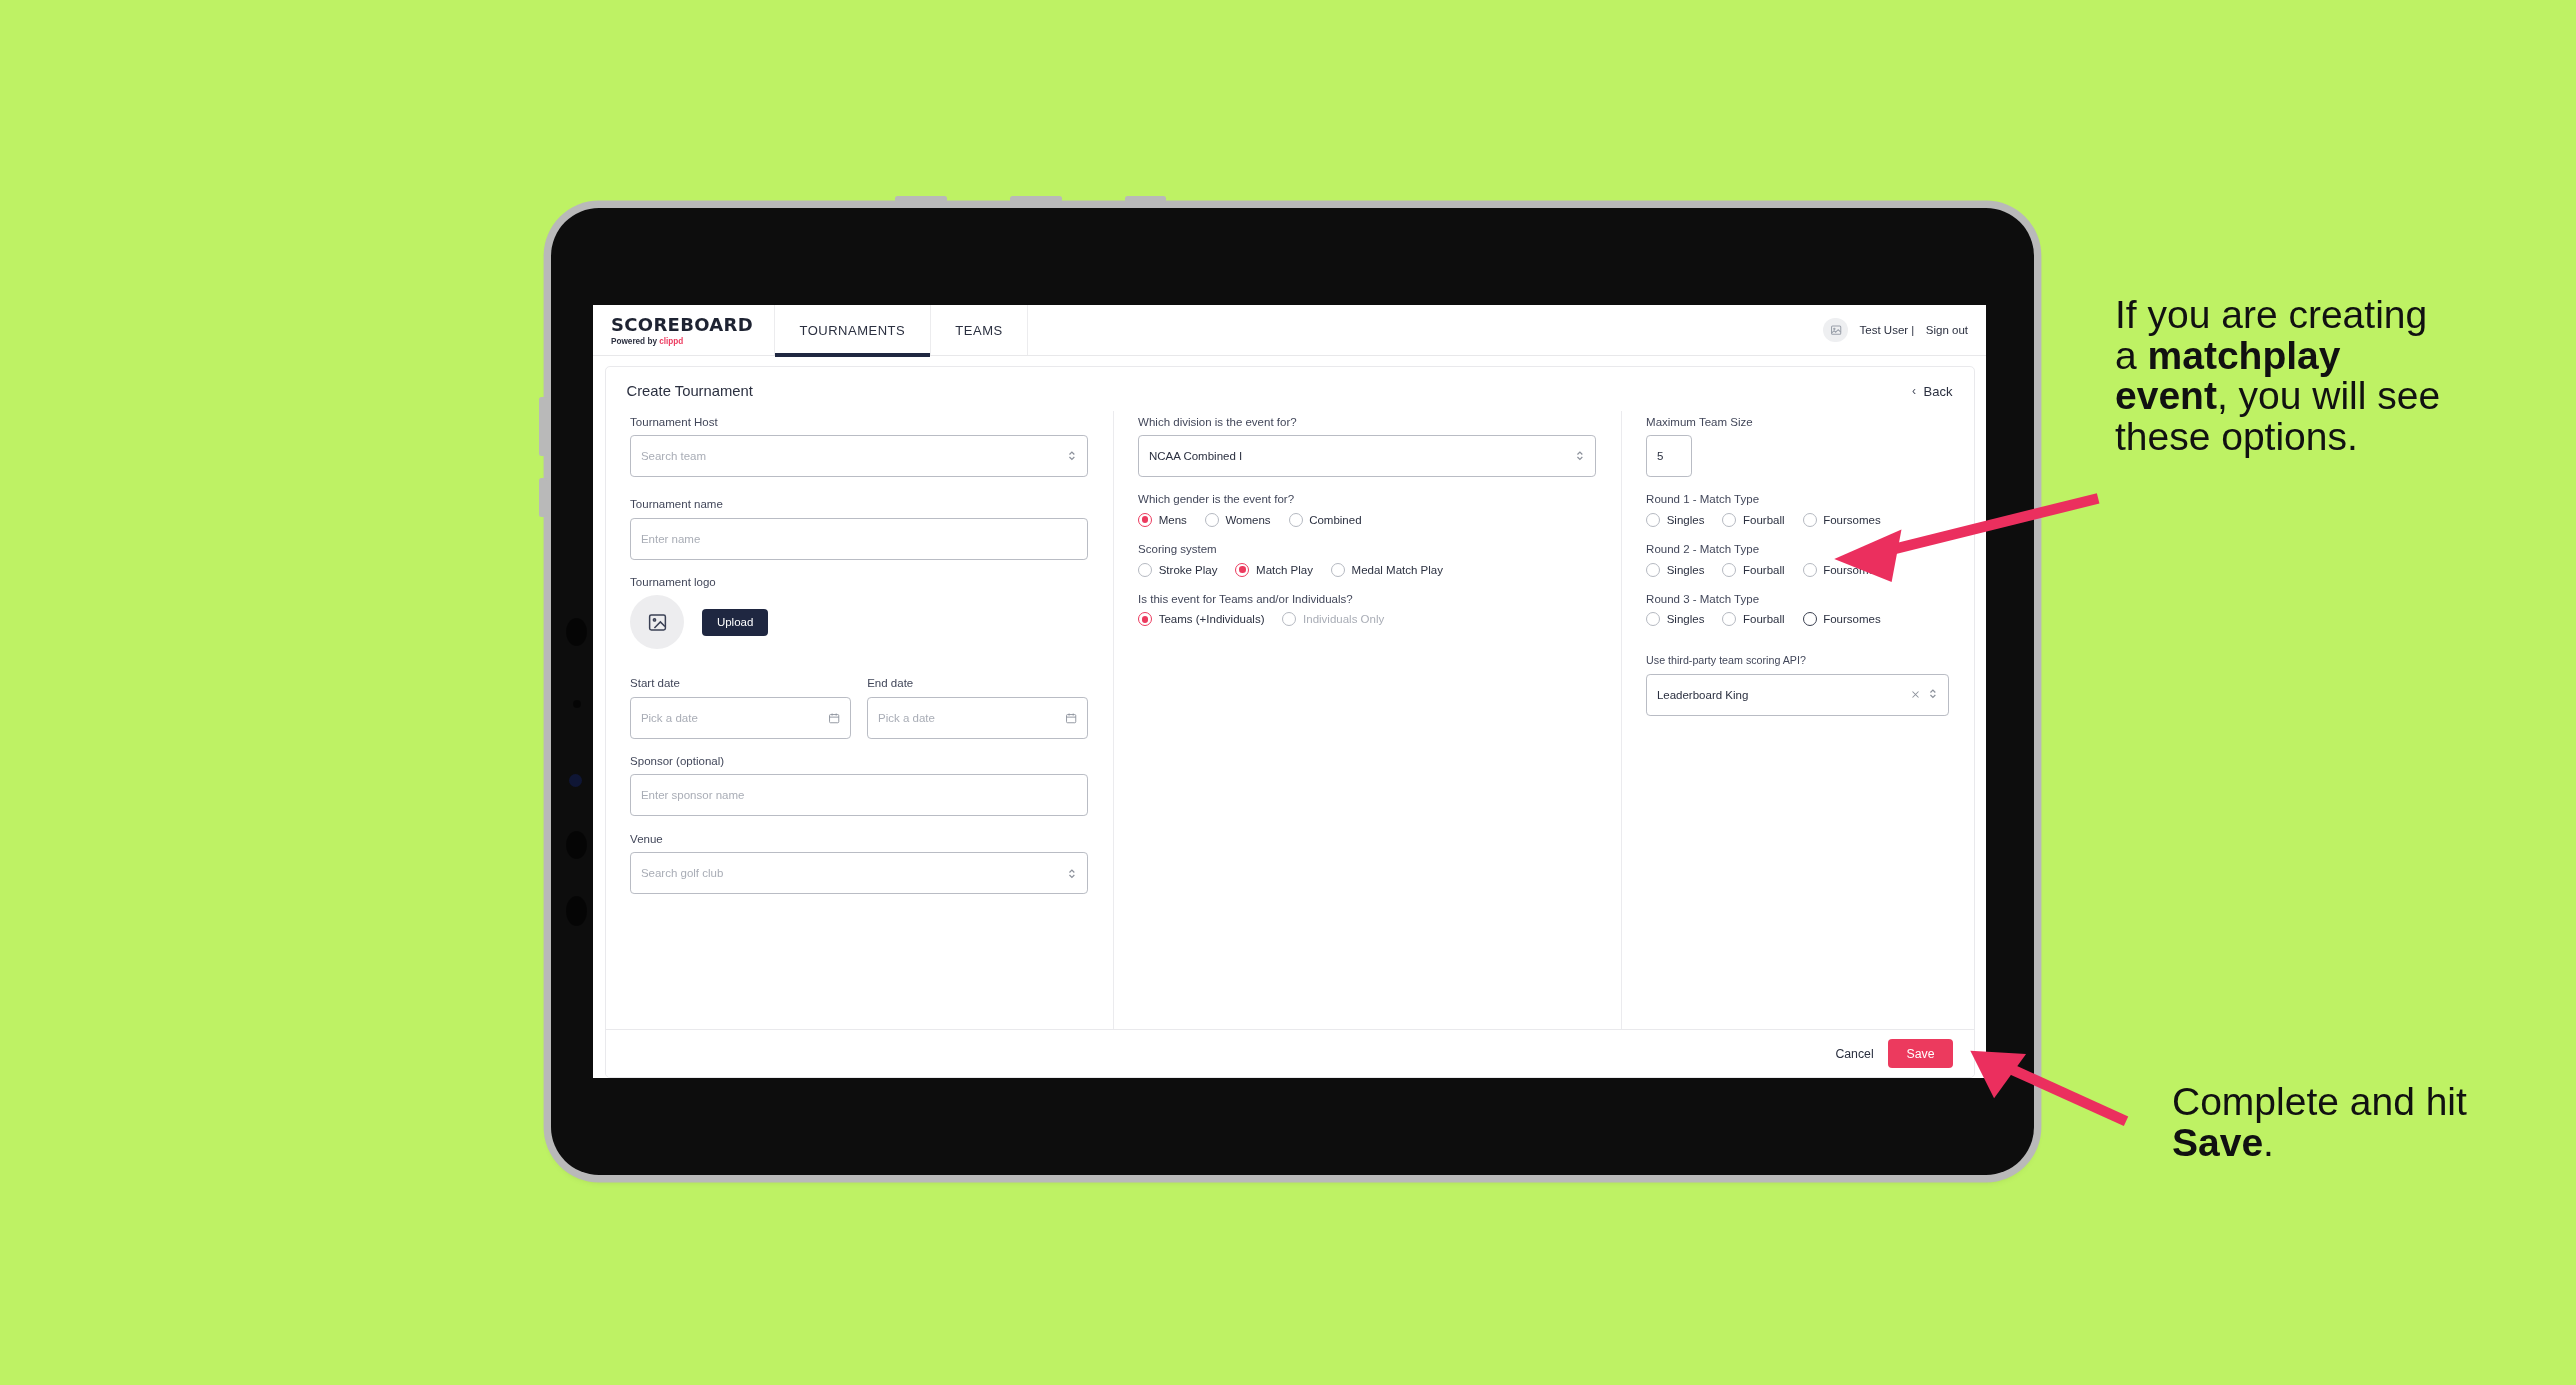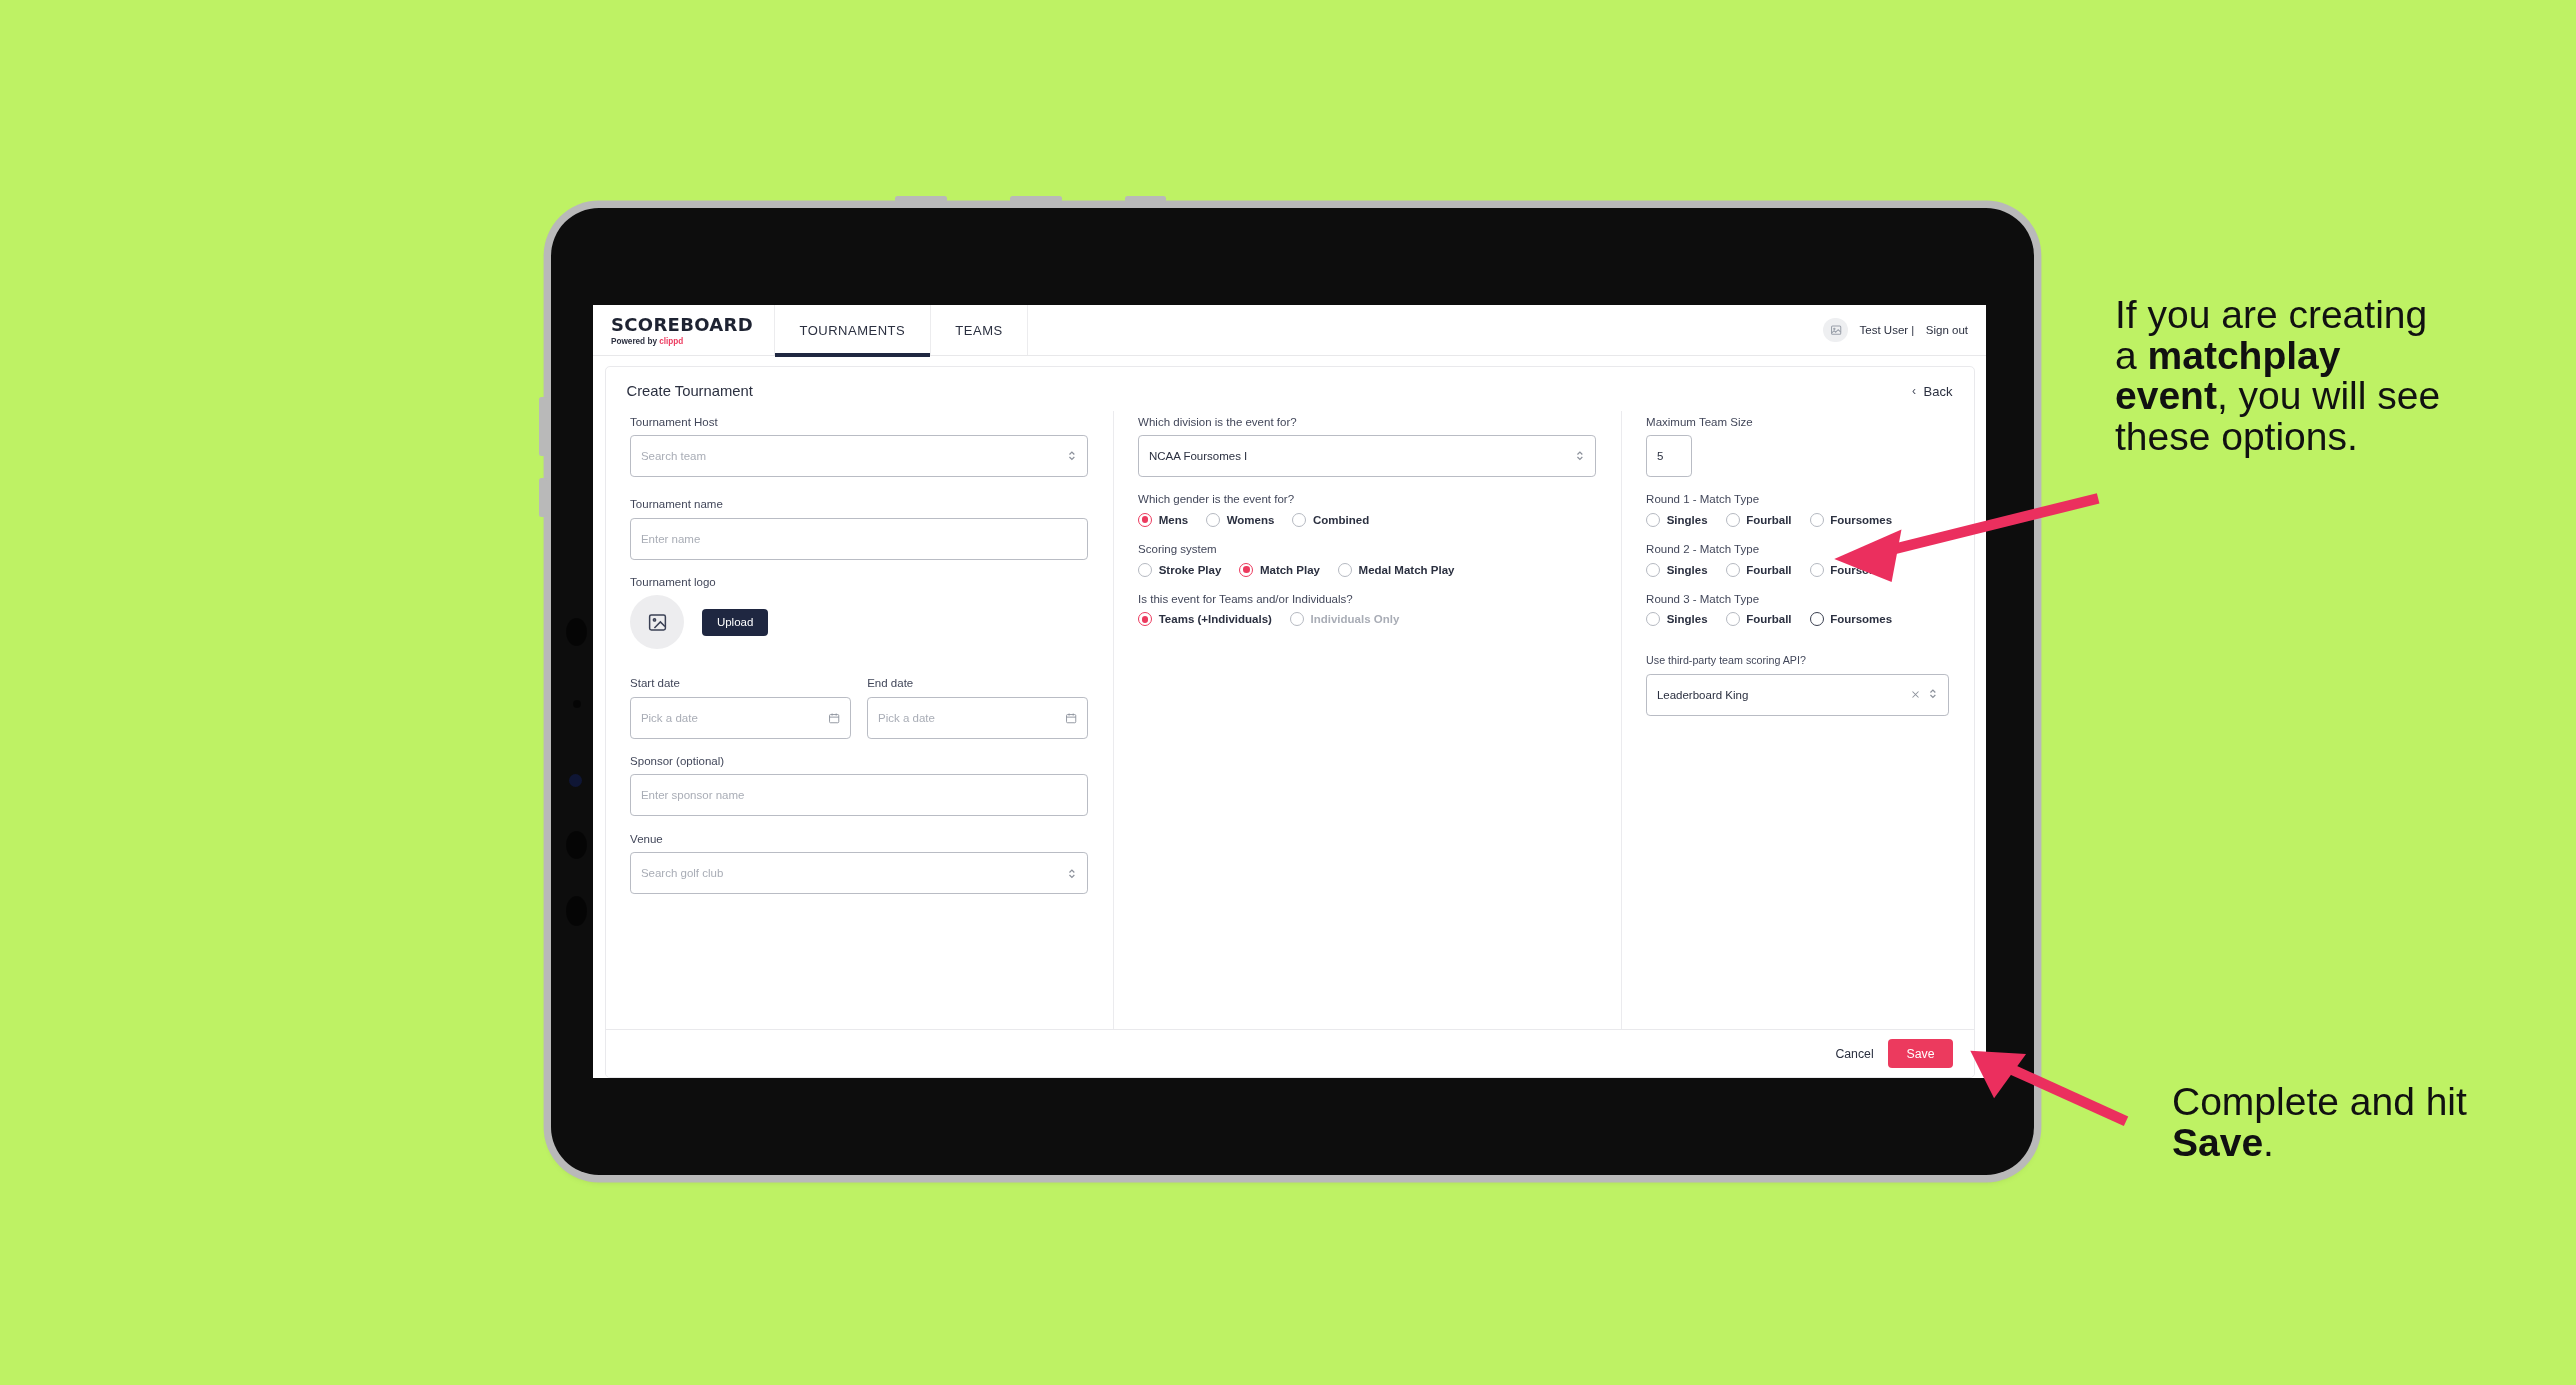--- a/index.html
+++ b/index.html
@@ -125,21 +125,21 @@
   .logo-circle {
     width: 54px; height:54px; border-radius:50%; background:#ededef;
     display:flex; align-items:center; justify-content:center;
   }
   .btn-dark {
     background:#1f2741; color:#fff; border:none; border-radius:4.1px;
     padding: 7.4px 14.8px; font-size: 11.5px; font-family:"Liberation Sans",sans-serif;
   }
 
   
-  .radios { display:flex; align-items:center; gap: 8.2px; flex-wrap:wrap;font-weight:bold; }
+  .radios { display:flex; align-items:center; gap: 8.2px; flex-wrap:wrap; }
   .radio { display:flex; align-items:center; gap:6.6px; margin-right: 9.8px; }
   .rc {
     width: 14px; height: 14px; border-radius:50%;
     border: 1.6px solid #b5b9c1; background:#fff;
     display:flex; align-items:center; justify-content:center; flex:0 0 auto;
   }
   .rc.on { border-color:#ec3a5e; }
   .rc.on::after { content:""; width:6.6px; height:6.6px; border-radius:50%; background:#ec3a5e; }
   .rc.focus { border-color:#3a3f50; border-width:1.6px; }
   .rlabel { font-size: 11.5px; color:#2b3040; }
@@ -314,21 +314,21 @@
                 </span>
               </div>
             </div>
           </div>
 
           <div class="col col-2">
 
             <div class="fld">
               <span class="lbl">Which division is the event for?</span>
               <div class="inp">
-                <span class="val">NCAA Foursomes I</span>
+                <span class="val">NCAA Combined I</span>
                 <span class="endi">
                   <svg width="9.8" height="11.5" viewBox="0 0 12 14" fill="none" stroke="currentColor" stroke-width="1.5">
                       <path d="M3 5.5L6 2.5l3 3"></path>
                       <path d="M3 8.5l3 3 3-3"></path>
                     </svg>
                 </span>
               </div>
             </div>
 
             <div class="fld">

